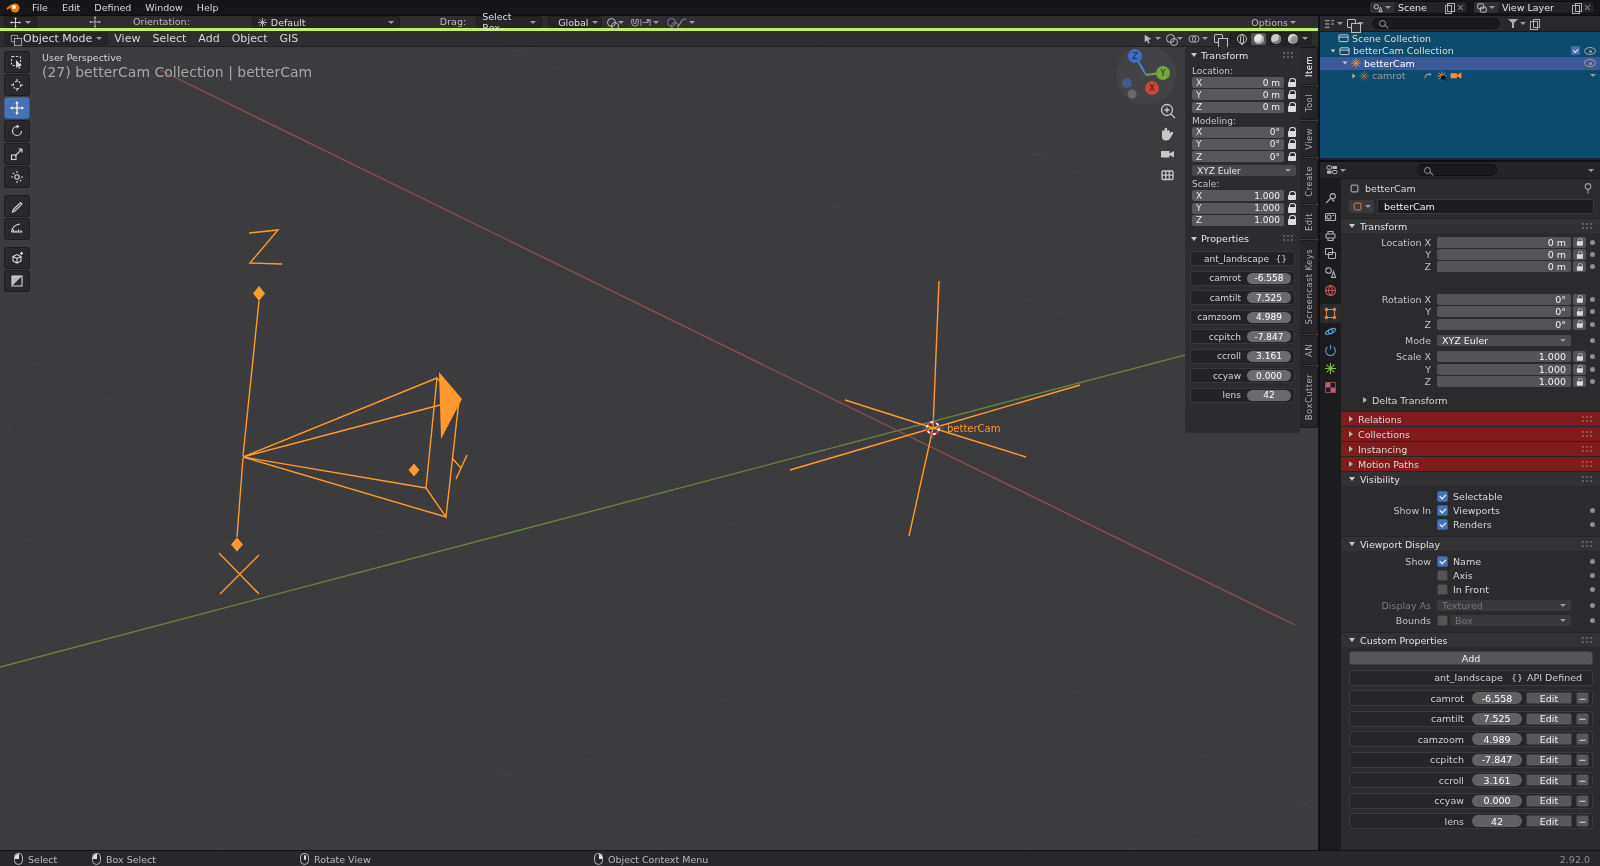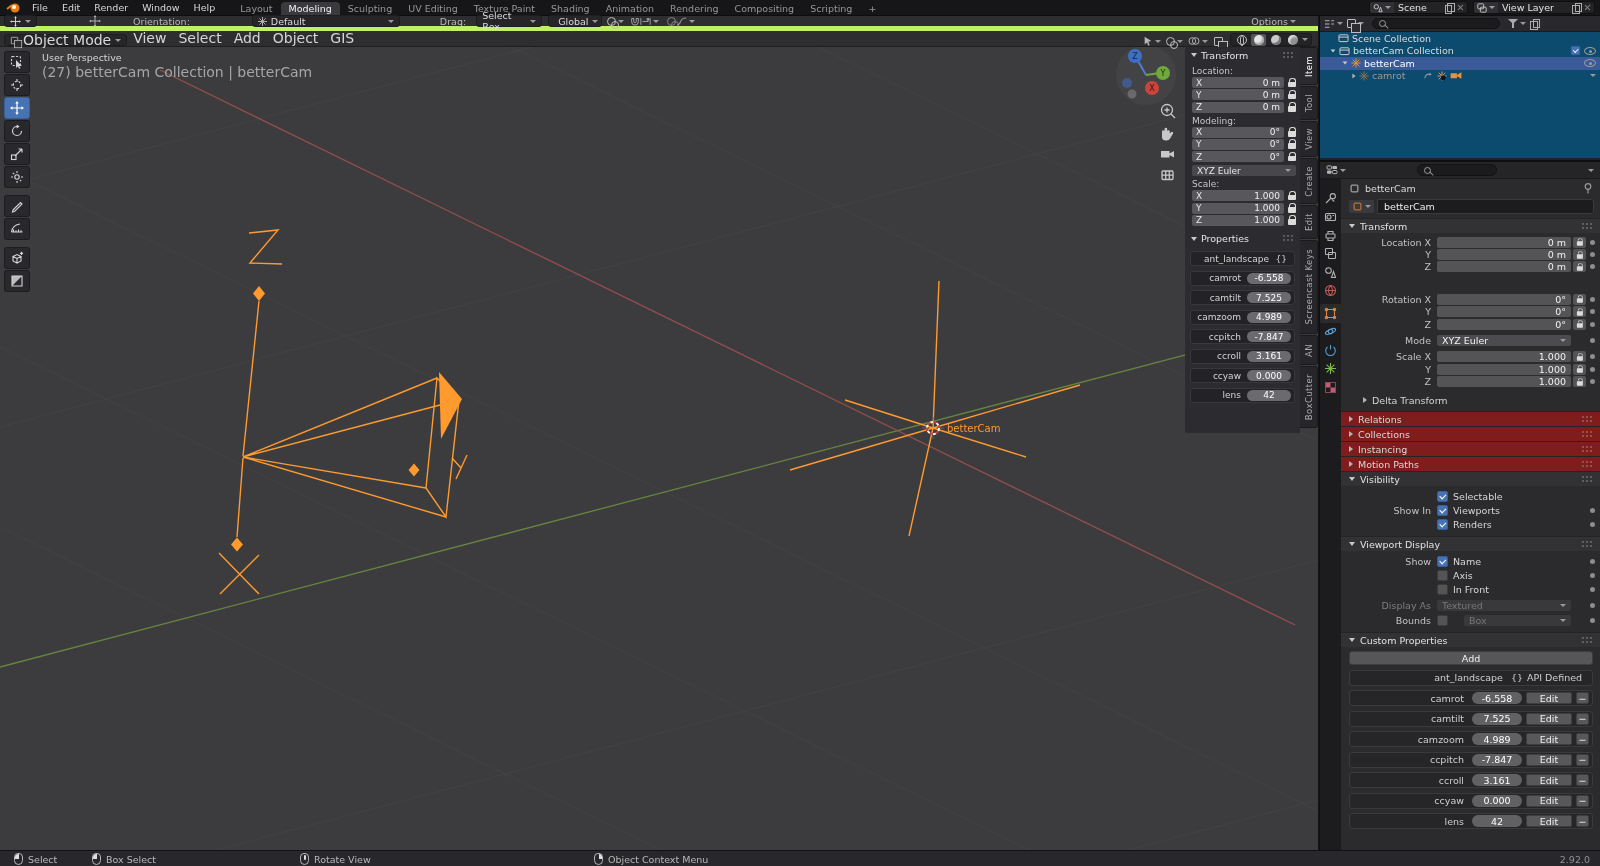--- a/index.html
+++ b/index.html
@@ -34,22 +34,22 @@
   .wtab{padding:1px 8px 2px;color:#969696;font-size:9.5px;border-radius:4px 4px 0 0}
   .wtab.active{background:#3a3a3e;color:#f2f2f2}
   .idblock{display:flex;align-items:center;background:#232326;border:1px solid #0f0f11;border-radius:3px;height:13px;margin-right:5px;padding-right:3px;gap:4px}
   .idblock .icbox{display:flex;align-items:center;gap:2px;background:#303034;height:100%;border-radius:2px 0 0 2px;padding:0 3px}
   .idblock .nm{color:#e2e2e2;font-size:9.5px;padding-right:14px}
   .copyic{position:relative;width:8px;height:9px;flex:none;opacity:.8}
   .copyic::before{content:"";position:absolute;left:0;top:2px;width:5.5px;height:6.5px;border:1.1px solid #cfcfcf;background:#232326}
   .copyic::after{content:"";position:absolute;left:2.5px;top:0;width:5.5px;height:6.5px;border:1.1px solid #cfcfcf}
   
   #vp{position:absolute;left:0;top:16px;width:1318px;height:834px;background:#3c3c3e}
-  #row2{position:absolute;left:0;top:0;width:100%;height:15px;background:#2e2e31;border-bottom:5px solid #bef264;display:flex;align-items:center;font-size:9.5px}
-  #row3{position:absolute;left:0;top:15px;width:100%;height:16px;background:#2e2e31;border-bottom:1px solid #1e1e20;display:flex;align-items:flex-end;font-size:14px}
+  #row2{position:absolute;left:0;top:0;width:100%;height:15px;background:#2e2e31;border-bottom:3px solid #bef264;display:flex;font-size:9.5px}
+  #row3{position:absolute;left:0;top:15px;width:100%;height:16px;background:#2e2e31;border-bottom:1px solid #1e1e20;display:flex;align-items:center;font-size:11px}
   .hfield{background:#262629;border:1px solid #1d1d1f;border-radius:3px;height:12px;display:inline-flex;align-items:center;gap:4px;padding:0 5px;color:#dadada}
   .hlabel{color:#b9b9b9}
   .hicon{display:inline-flex;align-items:center;gap:2px}
   #row3 .vmenu{padding:0 6px;color:#d6d6d6}
   .shadegrp{display:flex;align-items:center;gap:2px;background:#242427;border:1px solid #1c1c1e;border-radius:3px;height:13px;padding:0 3px}
   .sph{width:10px;height:10px;border-radius:50%;flex:none}
   .sph.wire{border:1.2px solid #c2c2c2;position:relative}
   .sph.wire::after{content:"";position:absolute;left:2.6px;top:-1px;width:2px;height:9px;border:1px solid #c2c2c2;border-radius:50%}
   .sphbox{display:flex;align-items:center;justify-content:center;width:15px;height:12px;border-radius:2px}
   .sphbox.active{background:#55555c}
@@ -149,36 +149,23 @@
 <div id="root">
 
   <div id="topbar">
     <svg width="16" height="12" viewBox="0 0 16 12" style="margin:0 3px 0 6px">
         <circle cx="9" cy="6" r="4.5" fill="#e87d0d"></circle>
         <circle cx="8" cy="5" r="2" fill="#fff"></circle>
         <path d="M1 7 L6 3" stroke="#e87d0d" stroke-width="2" fill="none"></path>
       </svg>
     <span class="menu">File</span>
     <span class="menu">Edit</span>
-    <span class="menu">Render</span>
+    <span class="menu">Defined</span>
     <span class="menu">Window</span>
     <span class="menu">Help</span>
-    <div id="wtabs">
-      <span class="wtab">Layout</span>
-      <span class="wtab active">Modeling</span>
-      <span class="wtab">Sculpting</span>
-      <span class="wtab">UV Editing</span>
-      <span class="wtab">Texture Paint</span>
-      <span class="wtab">Shading</span>
-      <span class="wtab">Animation</span>
-      <span class="wtab">Rendering</span>
-      <span class="wtab">Compositing</span>
-      <span class="wtab">Scripting</span>
-      <span class="wtab">+</span>
-    </div>
     <div style="flex:1"></div>
     <div class="idblock">
       <span class="icbox">
           <svg width="10" height="10" viewBox="0 0 12 12">
             <circle cx="4" cy="4.5" r="2.6" fill="none" stroke="#c9c9c9" stroke-width="1.1"></circle>
             <path d="M7 10.5 L9 5 L11 10.5 Z" fill="none" stroke="#c9c9c9" stroke-width="1.1"></path>
           </svg>
           <span class="caret"></span>
         </span>
       <span class="nm">Scene</span>
@@ -963,21 +950,21 @@
               <span class="pfield drop dis">
                 <span>Textured</span>
                 <span class="caret"></span>
               </span>
               <span style="width:15px"></span>
               <span class="adot"></span>
             </div>
           <div class="prow" style="margin-top:3px">
               <span class="plabel">Bounds</span>
               <span class="cbx"></span>
-              <span class="pfield drop dis" style="margin-left:16px">
+              <span class="pfield drop dis" style="margin-left:2px">
                 <span>Box</span>
                 <span class="caret"></span>
               </span>
               <span style="width:15px"></span>
               <span class="adot"></span>
             </div>
         </div>
 
         <div class="phead">
             <span class="tri-d"></span>

